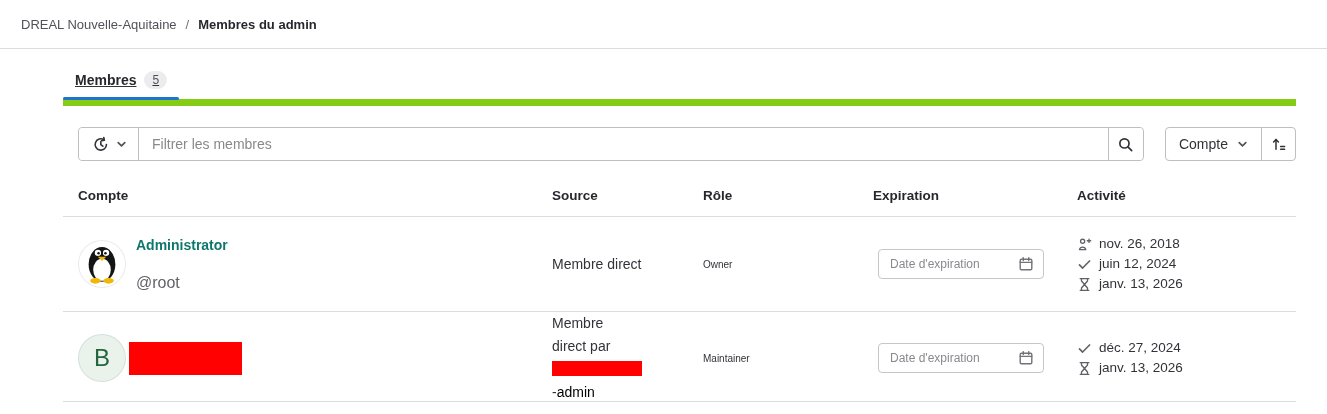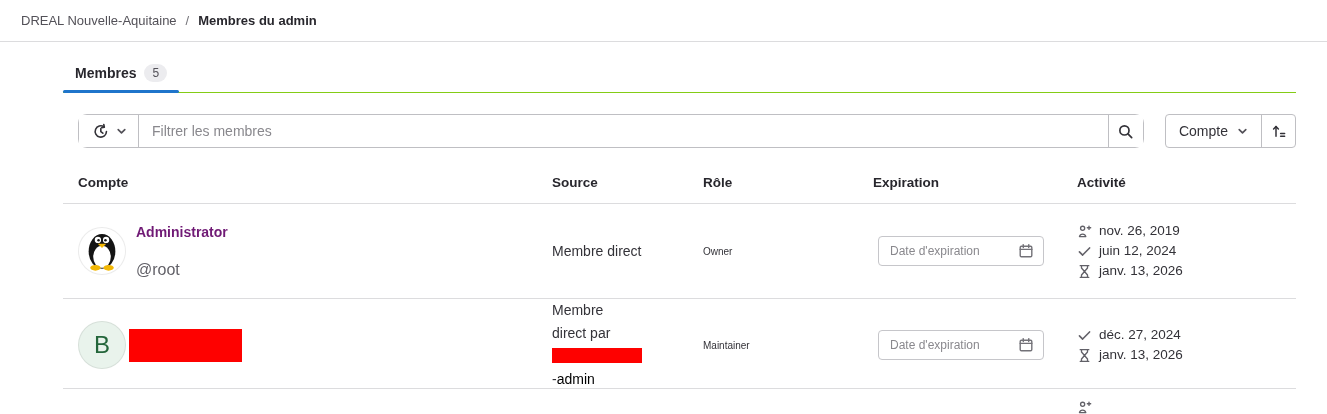--- a/index.html
+++ b/index.html
@@ -5,55 +5,55 @@
   * { box-sizing: border-box; margin: 0; padding: 0; }
   html, body { width: 1327px; height: 414px; overflow: hidden; }
   body {
     font-family: "Liberation Sans", sans-serif;
     background: #ffffff;
     color: #333238;
     position: relative;
   }
   
   .crumb-bar {
-    height: 42px;
+    height: 49px;
     border-bottom: 1px solid #dcdcde;
     display: flex; align-items: center;
     padding-left: 21px;
     font-size: 13px; color: #535158;
   }
   .crumb-bar .sep { margin: 0 9px; color: #737278; }
   .crumb-current { color: #28272d; font-weight: 700; }
   .crumb-link { color: #535158; text-decoration: none; cursor: pointer; }
 
   
   .content { margin: 0 31px 0 63px; }
 
   
-  .tabs { margin-top: 16px; border-bottom: 1px solid #84cc16; display: flex; }
+  .tabs { margin-top: 16px; border-bottom: 7px solid #84cc16; display: flex; text-decoration: underline; }
   .tab {
     padding: 6px 12px 10px 12px;
     display: flex; align-items: center; gap: 8px;
     font-size: 14px; font-weight: 600; color: #28272d;
     position: relative; cursor: pointer;
   }
   .tab.active::after {
     content: ""; position: absolute; left: 0; right: 0; bottom: -1px;
     height: 3px; background: #1f75cb; border-radius: 2px;
   }
   .badge {
     background: #ececef; color: #535158; font-weight: 400;
     font-size: 12px; line-height: 16px; padding: 1px 8px; border-radius: 10px;
   }
 
   
   .toolbar { display: flex; gap: 21px; margin: 21px 0 0 15px; }
   .filter-box {
     flex: 1; height: 34px; display: flex; align-items: stretch;
-    border: 1px solid #bfbfc3; border-radius: 9px; background: #fff;
+    border: 1px solid #bfbfc3; border-radius: 4px; background: #fff;
   }
   .history-btn {
     display: flex; align-items: center; gap: 7px;
     padding: 0 11px 0 13px; border-right: 1px solid #bfbfc3;
     background: #fff; border-radius: 4px 0 0 4px; cursor: pointer;
   }
   .filter-input {
     flex: 1; border: none; outline: none; padding: 0 13px;
     font-size: 14px; font-family: "Liberation Sans", sans-serif; color: #333238;
     background: transparent;
@@ -96,21 +96,21 @@
 
   .cell-account { padding-left: 15px; display: flex; align-items: center; }
   .avatar {
     width: 48px; height: 48px; border-radius: 50%; flex: none;
     border: 1px solid rgba(0,0,0,.08); background: #fff;
     display: flex; align-items: center; justify-content: center; overflow: hidden;
     cursor: pointer;
   }
   .avatar.green { background: #e9f3ec; color: #24663b; font-size: 24px; font-weight: 500; }
   .uinfo { margin-left: 10px; }
-  .uname { font-size: 14px; font-weight: 700; color: #701a75; cursor: pointer; }
+  .uname { font-size: 14px; font-weight: 700; color: #0f766e; cursor: pointer; }
   .uhandle { font-size: 16px; color: #626168; margin-top: 21px; }
   .redact-name { width: 113px; height: 33px; background: #fe0100; margin-left: 3px; }
 
   .cell-source { font-size: 14px; line-height: 23px; padding-right: 20px; }
   .src-narrow { max-width: 106px; }
   .redact-inline {
     display: inline-block; width: 90px; height: 15px; background: #fe0100;
     vertical-align: -2px;
   }
   .admin-link { color: #000000; text-decoration: none; cursor: pointer; }
@@ -253,21 +253,21 @@
     <div class="cell-activity">
       <div class="act-line">
         <span class="ic">
           <svg width="15" height="15" viewBox="0 0 16 16" fill="none" stroke="#626168" stroke-width="1.4" stroke-linecap="round" stroke-linejoin="round">
             <circle cx="6" cy="4.6" r="2.2"></circle>
             <path d="M2.6 13.4a3.5 3.5 0 0 1 6.8 0z"></path>
             <path d="M12.8 2.2v3.6"></path>
               <path d="M11 4h3.6"></path>
           </svg>
         </span>
-        <span>nov. 26, 2019</span>
+        <span>nov. 26, 2018</span>
       </div>
       <div class="act-line">
         <span class="ic">
           <svg width="15" height="15" viewBox="0 0 16 16" fill="none" stroke="#626168" stroke-width="1.7" stroke-linecap="round" stroke-linejoin="round">
             <path d="M2.6 8.4l3.4 3.4 7.4-7.6"></path>
           </svg>
         </span>
         <span>juin 12, 2024</span>
       </div>
       <div class="act-line">

